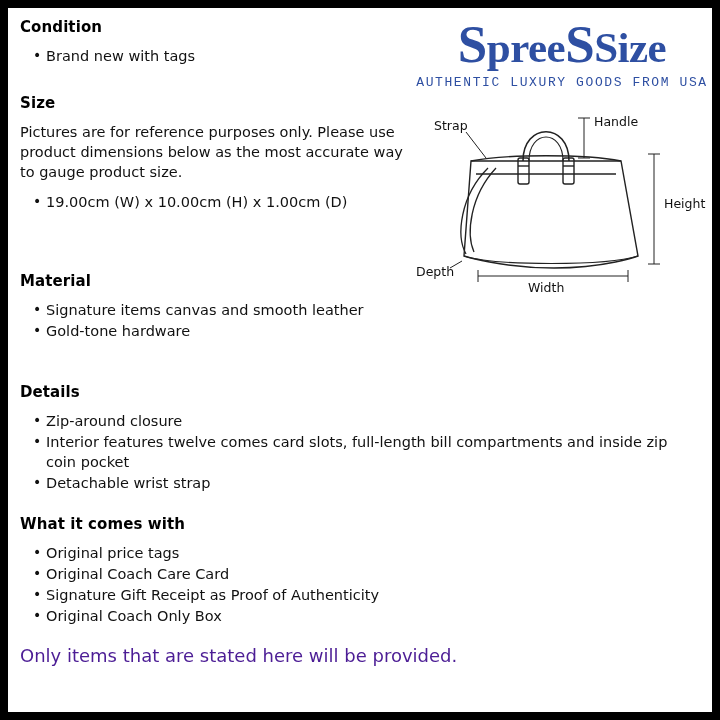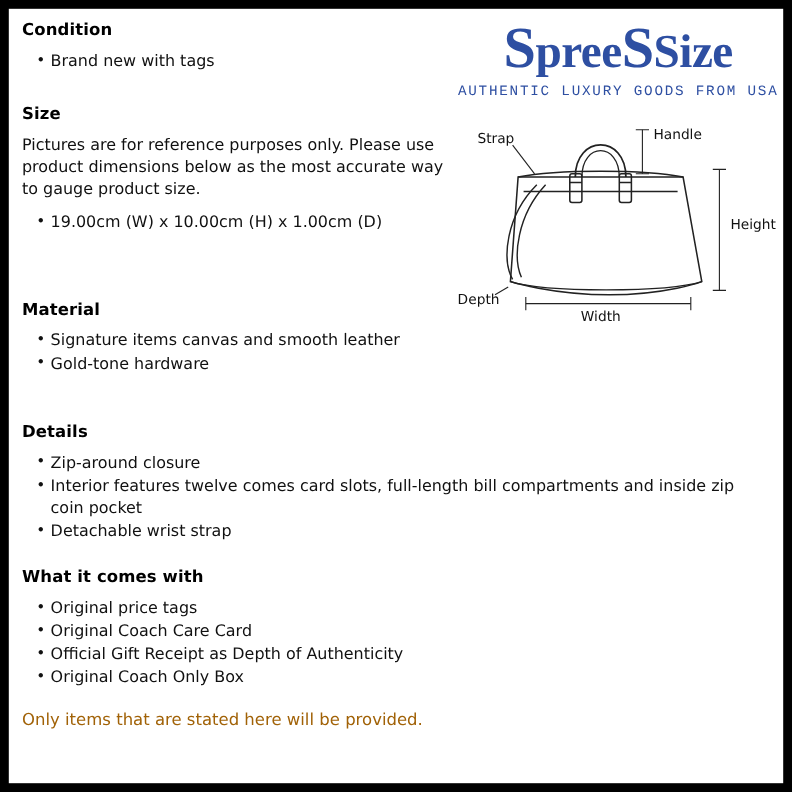--- a/index.html
+++ b/index.html
@@ -62,22 +62,22 @@
     color: #111;
   }
   p.para {
     font-size: 14.5px;
     color: #111;
     line-height: 1.38;
     margin: 0 0 10px 0;
     max-width: 400px;
   }
   .footer-note {
-    font-size: 15px;
-    color: #a16207;
+    font-size: 18px;
+    color: #4c1d95;
     line-height: 1.38;
     margin: 0;
   }
 
   
   .logo {
     position: absolute;
     right: 0px;
     top: 10px;
     width: 300px;
@@ -215,21 +215,21 @@
         <li>Interior features twelve comes card slots, full-length bill compartments and inside zip coin pocket</li>
         <li>Detachable wrist strap</li>
       </ul>
     </div>
 
     <div class="section-block" style="margin-top:22px;">
       <h2 class="section">What it comes with</h2>
       <ul class="bullets">
         <li>Original price tags</li>
         <li>Original Coach Care Card</li>
-        <li>Official Gift Receipt as Depth of Authenticity</li>
+        <li>Signature Gift Receipt as Proof of Authenticity</li>
         <li>Original Coach Only Box</li>
       </ul>
     </div>
 
     <p class="footer-note">Only items that are stated here will be provided.</p>
 
   </div>
 </div>
 
 </body></html>

